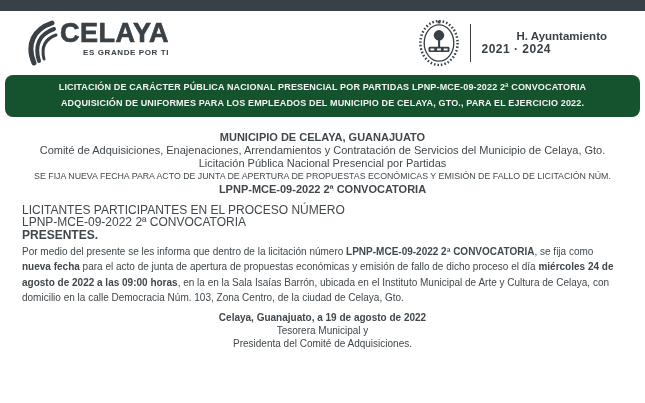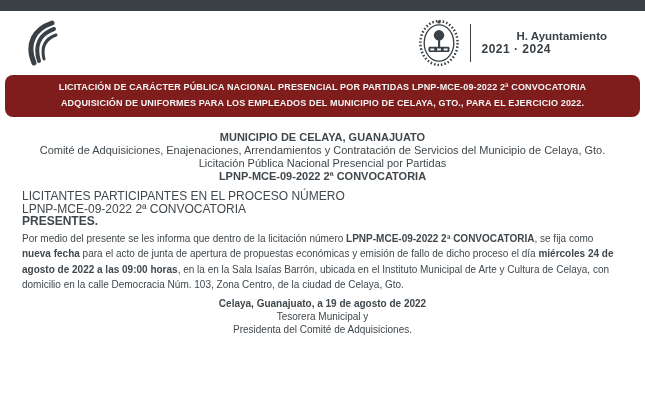--- a/index.html
+++ b/index.html
@@ -45,21 +45,21 @@
     margin-top: 1px;
   }
   .gov { display: flex; align-items: center; gap: 10px; margin-right: 14px; }
   .vdiv { width: 1.5px; height: 38px; background: #3a4146; }
   .gov-text { display: flex; flex-direction: column; }
   .gov-line1 { font-size: 11.5px; font-weight: bold; color: #3a4146; padding-left: 35px; }
   .gov-years { font-size: 12px; font-weight: bold; letter-spacing: 0.5px; color: #3a4146; }
   
   .banner {
     margin: 4px 5px 0 5px;
-    background: #7f1d1d;
+    background: #14532d;
     border-radius: 8px;
     min-height: 40px;
     display: flex;
     align-items: center;
     justify-content: center;
     padding: 5px 26px;
   }
   .banner span {
     color: #f4f4f4;
     font-size: 9px;
@@ -95,20 +95,24 @@
 
   <header class="header">
     <div class="logo">
       <svg width="34" height="46" viewBox="0 0 34 46">
         <g fill="none" stroke="#3a4146" stroke-linecap="round">
           <path d="M28 3 C10 9 2 24 10 43" stroke-width="5"></path>
           <path d="M30 9 C16 14 10 25 15 41" stroke-width="4"></path>
           <path d="M32 15 C21 19 17 27 20 39" stroke-width="3"></path>
         </g>
       </svg>
+      <div class="logo-text">
+        <div class="logo-title">CELAYA</div>
+        <div class="logo-tagline">ES GRANDE POR TI</div>
+      </div>
     </div>
 
     <div class="gov">
       <svg width="42" height="48" viewBox="0 0 44 50">
         <ellipse cx="22" cy="25" rx="19.5" ry="23" fill="none" stroke="#3a4146" stroke-width="2.6" stroke-dasharray="1.6 2.1"></ellipse>
         <ellipse cx="22" cy="25" rx="15.5" ry="19" fill="none" stroke="#3a4146" stroke-width="1.4"></ellipse>
         <circle cx="22" cy="17" r="5.5" fill="#3a4146"></circle>
         <rect x="21" y="21" width="2.2" height="9" fill="#3a4146"></rect>
         <rect x="11" y="29" width="22" height="5.5" rx="1.5" fill="#3a4146"></rect>
         <rect x="13" y="30.8" width="4" height="2" fill="#ffffff"></rect>
@@ -125,20 +129,21 @@
   </header>
 
   <div class="banner">
     <span>LICITACIÓN DE CARÁCTER PÚBLICA NACIONAL PRESENCIAL POR PARTIDAS LPNP-MCE-09-2022 2ª CONVOCATORIA ADQUISICIÓN DE UNIFORMES PARA LOS EMPLEADOS DEL MUNICIPIO DE CELAYA, GTO., PARA EL EJERCICIO 2022.</span>
   </div>
 
   <section class="heading">
     <div class="b">MUNICIPIO DE CELAYA, GUANAJUATO</div>
     <div>Comité de Adquisiciones, Enajenaciones, Arrendamientos y Contratación de Servicios del Municipio de Celaya, Gto.</div>
     <div>Licitación Pública Nacional Presencial por Partidas</div>
+    <div class="caps">SE FIJA NUEVA FECHA PARA ACTO DE JUNTA DE APERTURA DE PROPUESTAS ECONÓMICAS Y EMISIÓN DE FALLO DE LICITACIÓN NÚM.</div>
     <div class="b">LPNP-MCE-09-2022 2ª CONVOCATORIA</div>
   </section>
 
   <section class="addressee">
     <div>LICITANTES PARTICIPANTES EN EL PROCESO NÚMERO</div>
     <div>LPNP-MCE-09-2022 2ª CONVOCATORIA</div>
     <div class="b">PRESENTES.</div>
   </section>
 
   <section class="body-text">

